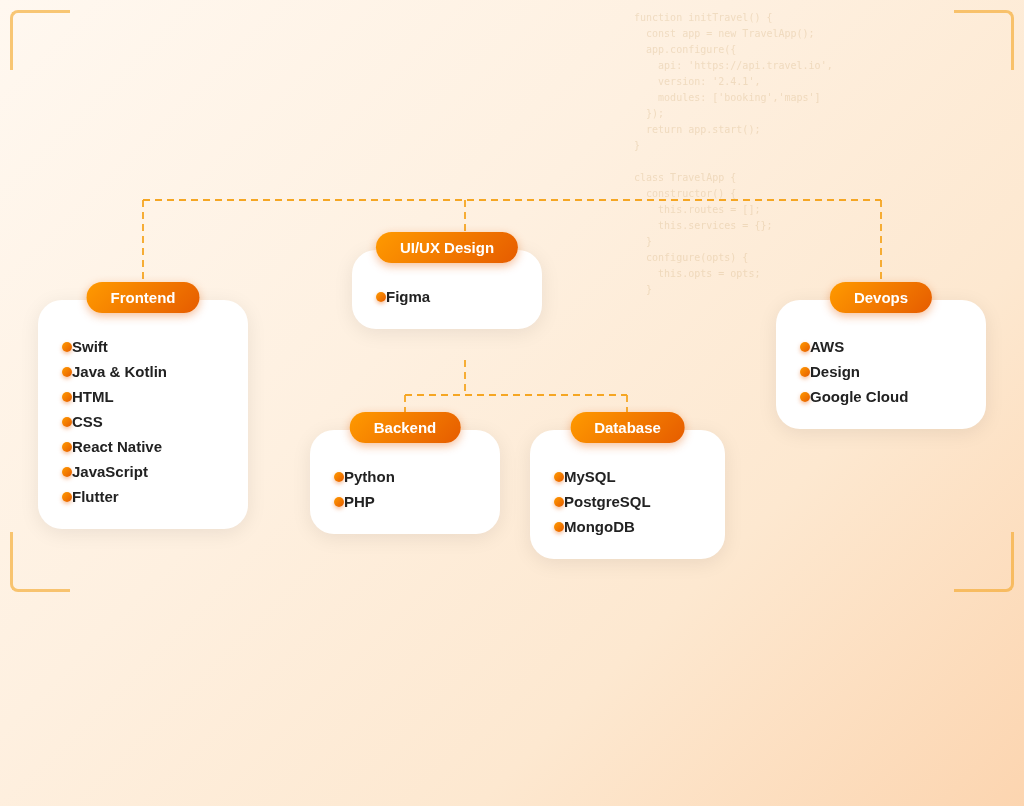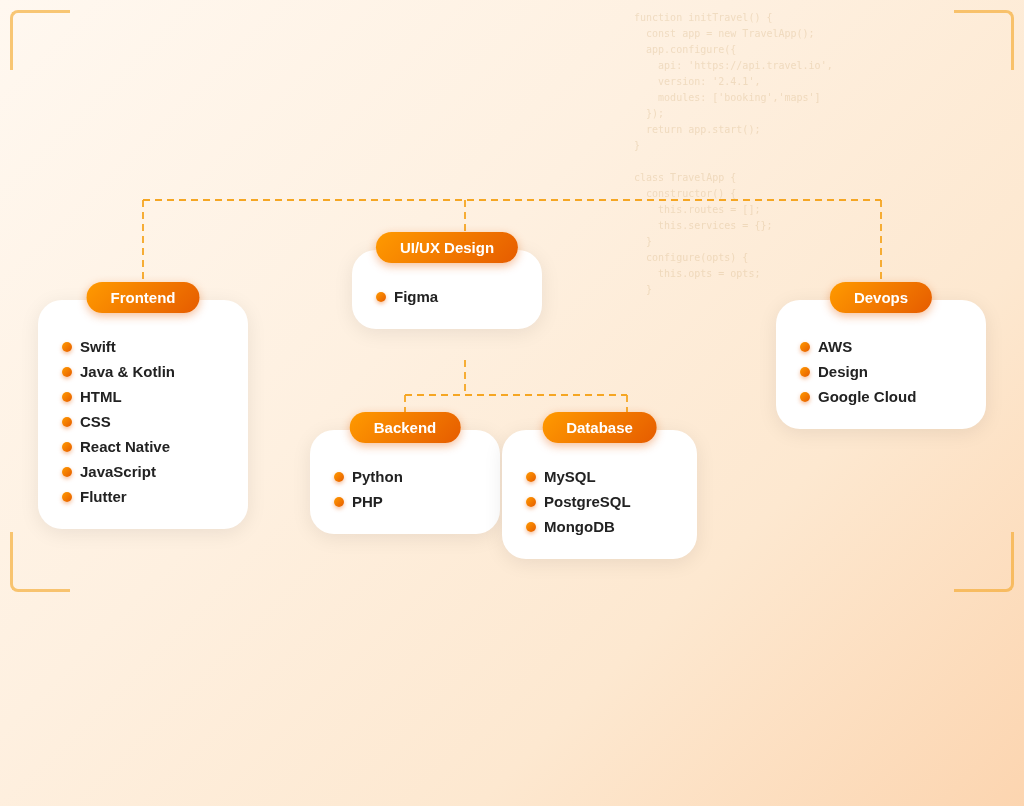--- a/index.html
+++ b/index.html
@@ -141,21 +141,20 @@
       margin-top: 14px;
     }
 
     .card-items li {
       font-size: 15px;
       font-weight: 600;
       color: #222;
       padding: 4px 0;
       display: flex;
       align-items: center;
-      gap: 8px;
     }
 
     .dot {
       width: 10px;
       height: 10px;
       border-radius: 50%;
       background: linear-gradient(135deg, #ff9a00, #e65c00);
       flex-shrink: 0;
       box-shadow: 0 2px 4px rgba(230, 92, 0, 0.4);
     }
@@ -176,21 +175,21 @@
 
     
     .card-backend {
       left: 310px;
       top: 430px;
       width: 190px;
     }
 
     
     .card-database {
-      left: 502px;
+      left: 530px;
       top: 430px;
       width: 195px;
     }
 
     
     .card-devops {
       right: 38px;
       top: 300px;
       width: 210px;
     }

